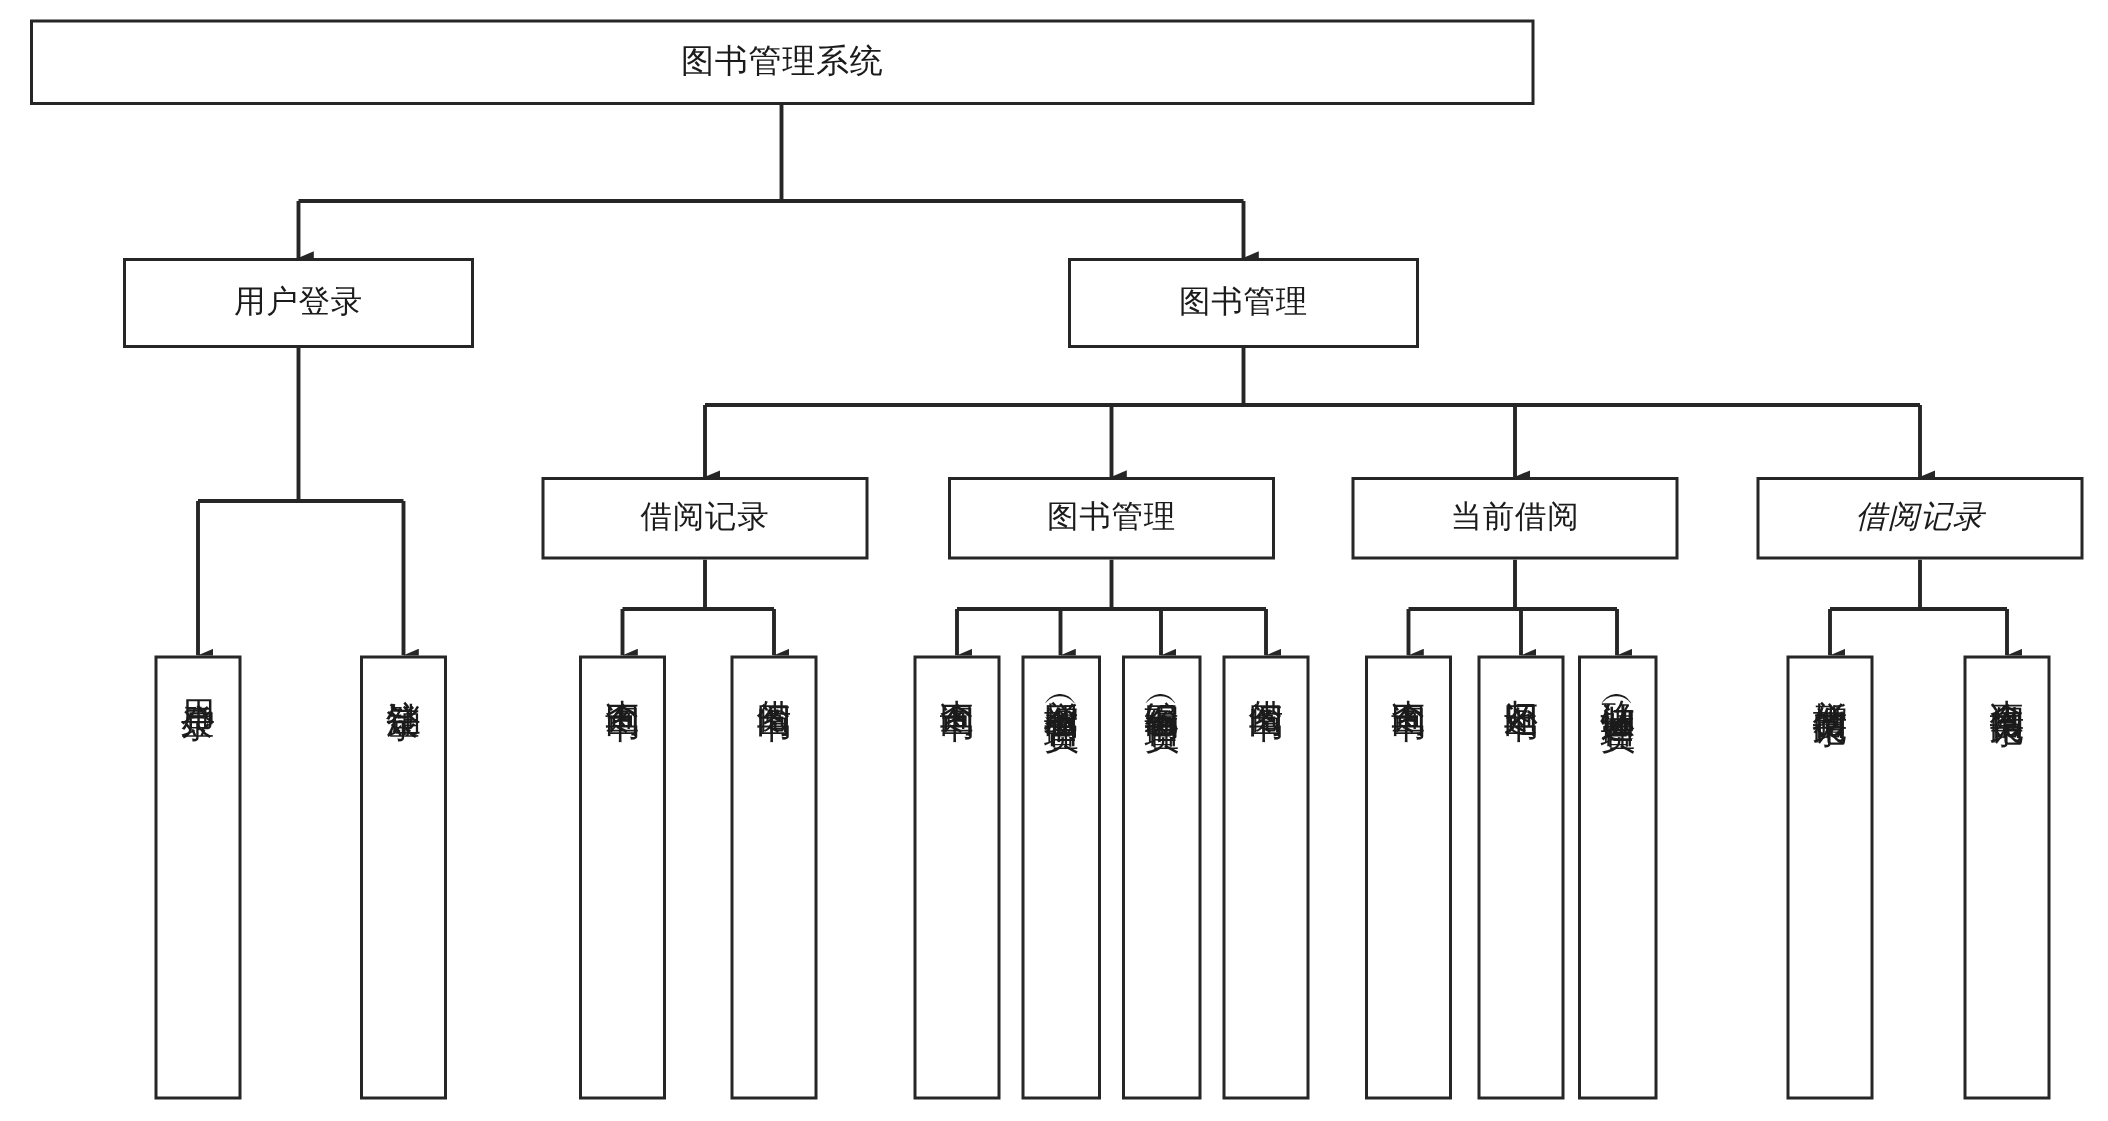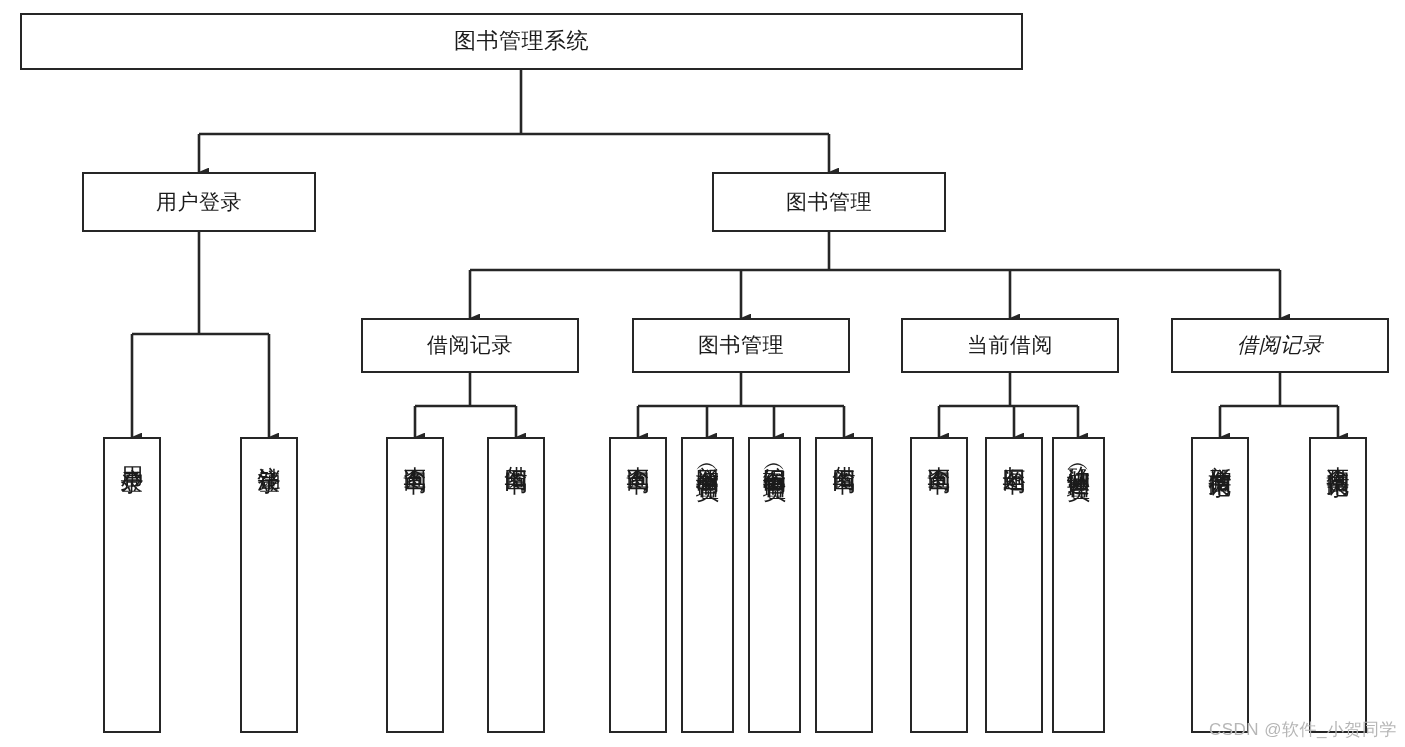--- a/index.html
+++ b/index.html
@@ -178,14 +178,13 @@
         <span class="node-label">确认归还（管理员）</span>
       </div>
       <div class="node vertical leaf" style="left: 1191px; top: 437px; width: 58px; height: 296px;">
         <span class="node-label">新增借阅记录</span>
       </div>
       <div class="node vertical leaf" style="left: 1309px; top: 437px; width: 58px; height: 296px;">
         <span class="node-label">查询借阅记录</span>
       </div>
     </div>
 
-  <div class="watermark">CSDN @软件_小贺同学</div>
 </div>
 
 </body></html>

